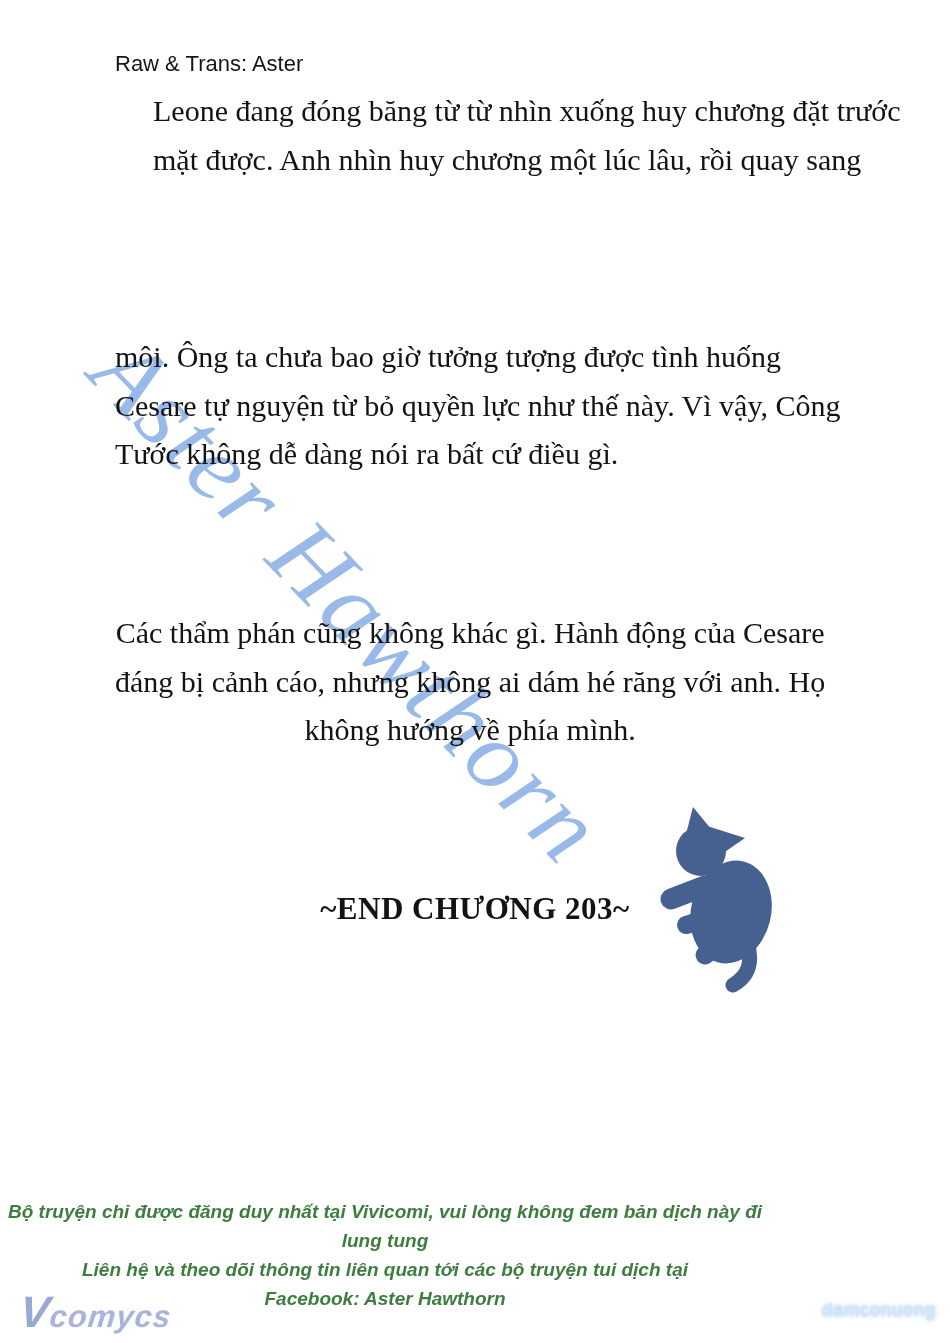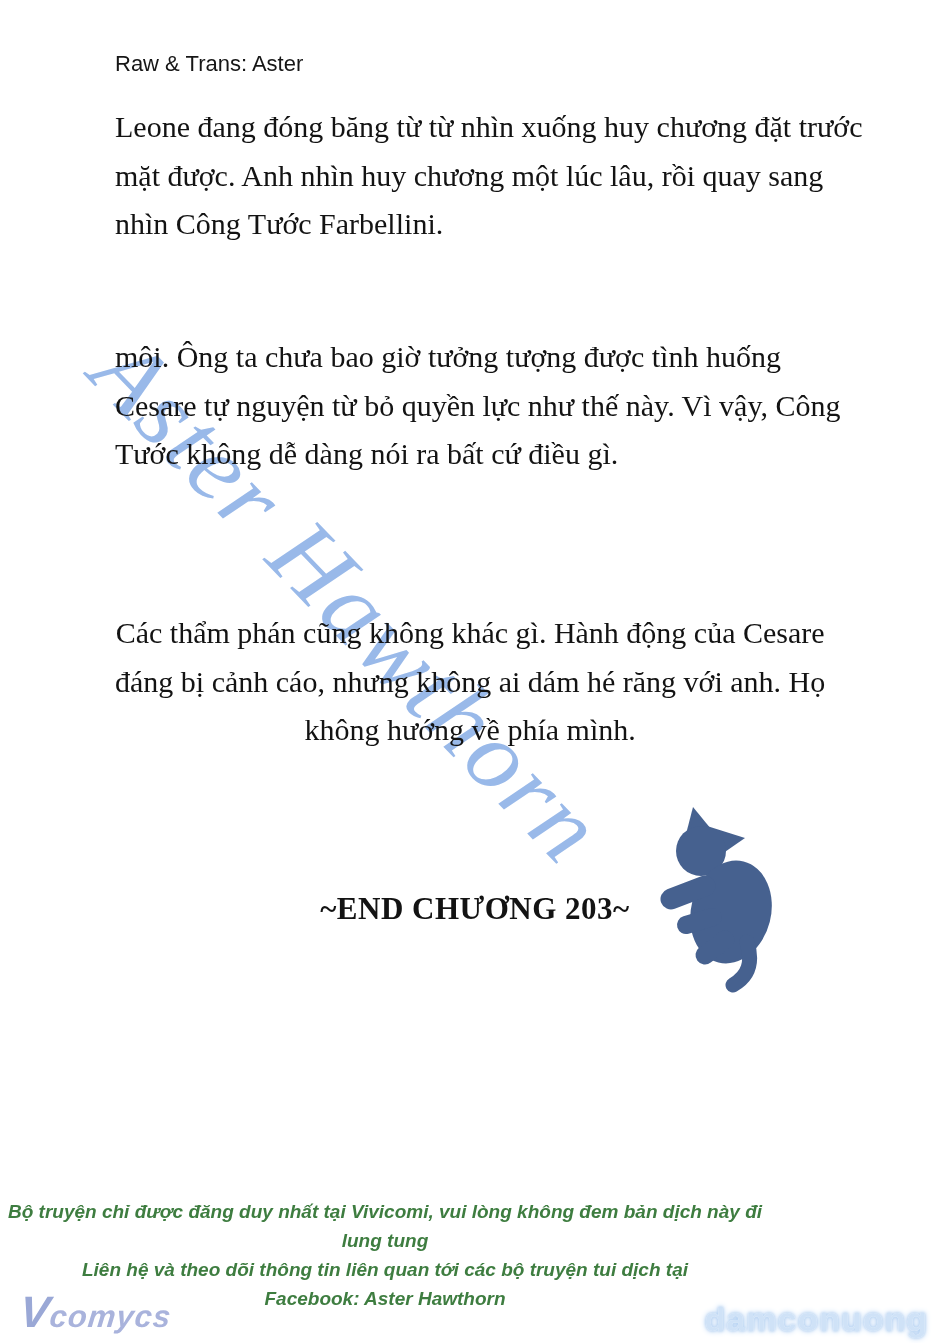--- a/index.html
+++ b/index.html
@@ -24,21 +24,21 @@
     color: #7da6e3; opacity: 0.78;
     white-space: nowrap;
     z-index: 1; pointer-events: none;
   }
   .para {
     position: absolute; left: 115px;
     font-size: 30px; line-height: 48.5px;
     color: #131313; z-index: 2;
   }
   .para div { white-space: nowrap; }
-  .p1 { top: 103px; }
+  .p1 { top: 87px; margin-left: 38px; }
   .p2 { top: 333px; }
   .p3 { top: 609px; text-align: center; }
   .endline {
     position: absolute; left: 0; top: 891px; width: 950px;
     text-align: center;
     font-weight: bold; font-size: 31px; color: #131313;
     z-index: 2; letter-spacing: 0.5px;
   }
   .cat { position: absolute; left: 659px; top: 804px; z-index: 2; }
   .footer {
@@ -53,39 +53,38 @@
     position: absolute; left: 20px; top: 1287px;
     font-family: "Liberation Sans", sans-serif;
     font-weight: bold; font-style: italic;
     font-size: 31px; letter-spacing: 1px;
     color: #a9b3dc;
     transform: skewX(-6deg);
     z-index: 2;
   }
   .vcomycs::first-letter { font-size: 44px; color: #9aa8d6; }
   .damconuong {
-    position: absolute; right: 22px; top: 1300px;
+    position: absolute; right: 14px; top: 1300px;
     font-family: "Liberation Sans", sans-serif;
-    font-weight: bold; font-size: 34px; letter-spacing: 1px;
+    font-weight: normal; font-size: 18px; letter-spacing: 1px;
     color: #cfe2f7;
     text-shadow: 0 0 1px #ffffff, 0 0 3px #9cc3ee, 0 0 6px #aecdf2;
     z-index: 2;
   }
 </style>
 </head>
 <body>
 
 <div class="credit">Raw &amp; Trans: Aster</div>
 
 <div class="watermark">Aster Hawthorn</div>
 
 <div class="para p1">
   <div>Leone đang đóng băng từ từ nhìn xuống huy chương đặt trước</div>
   <div>mặt được. Anh nhìn huy chương một lúc lâu, rồi quay sang</div>
-  <div>nhìn Công Tước Farbellini.</div>
 </div>
 
 <div class="para p2">
   <div>môi. Ông ta chưa bao giờ tưởng tượng được tình huống</div>
   <div>Cesare tự nguyện từ bỏ quyền lực như thế này. Vì vậy, Công</div>
   <div>Tước không dễ dàng nói ra bất cứ điều gì.</div>
 </div>
 
 <div class="para p3">
   <div>Các thẩm phán cũng không khác gì. Hành động của Cesare</div>

